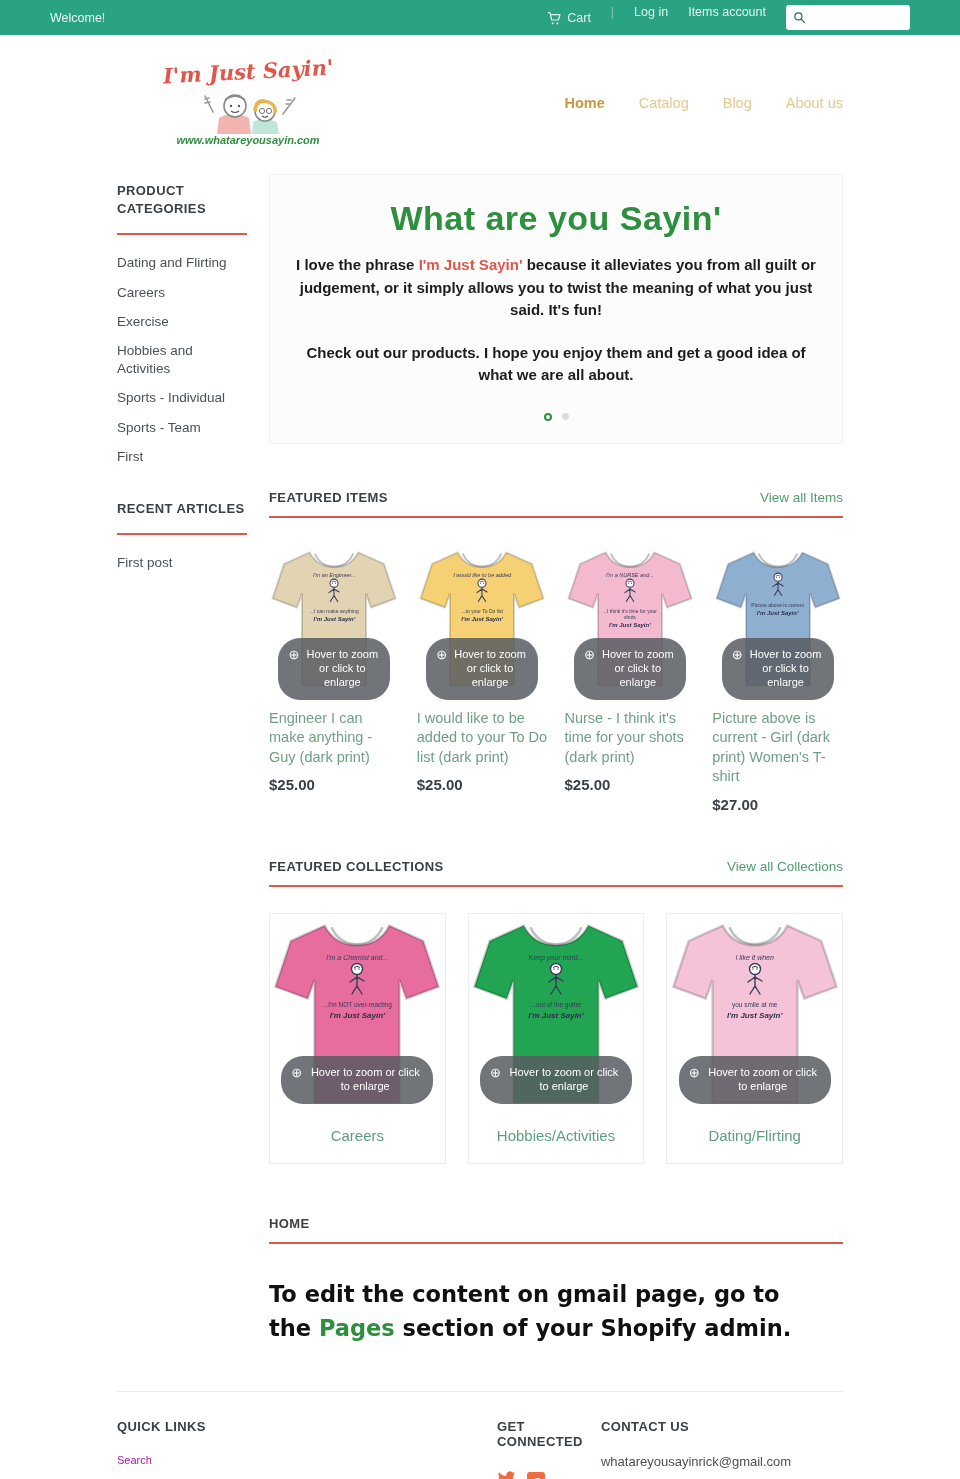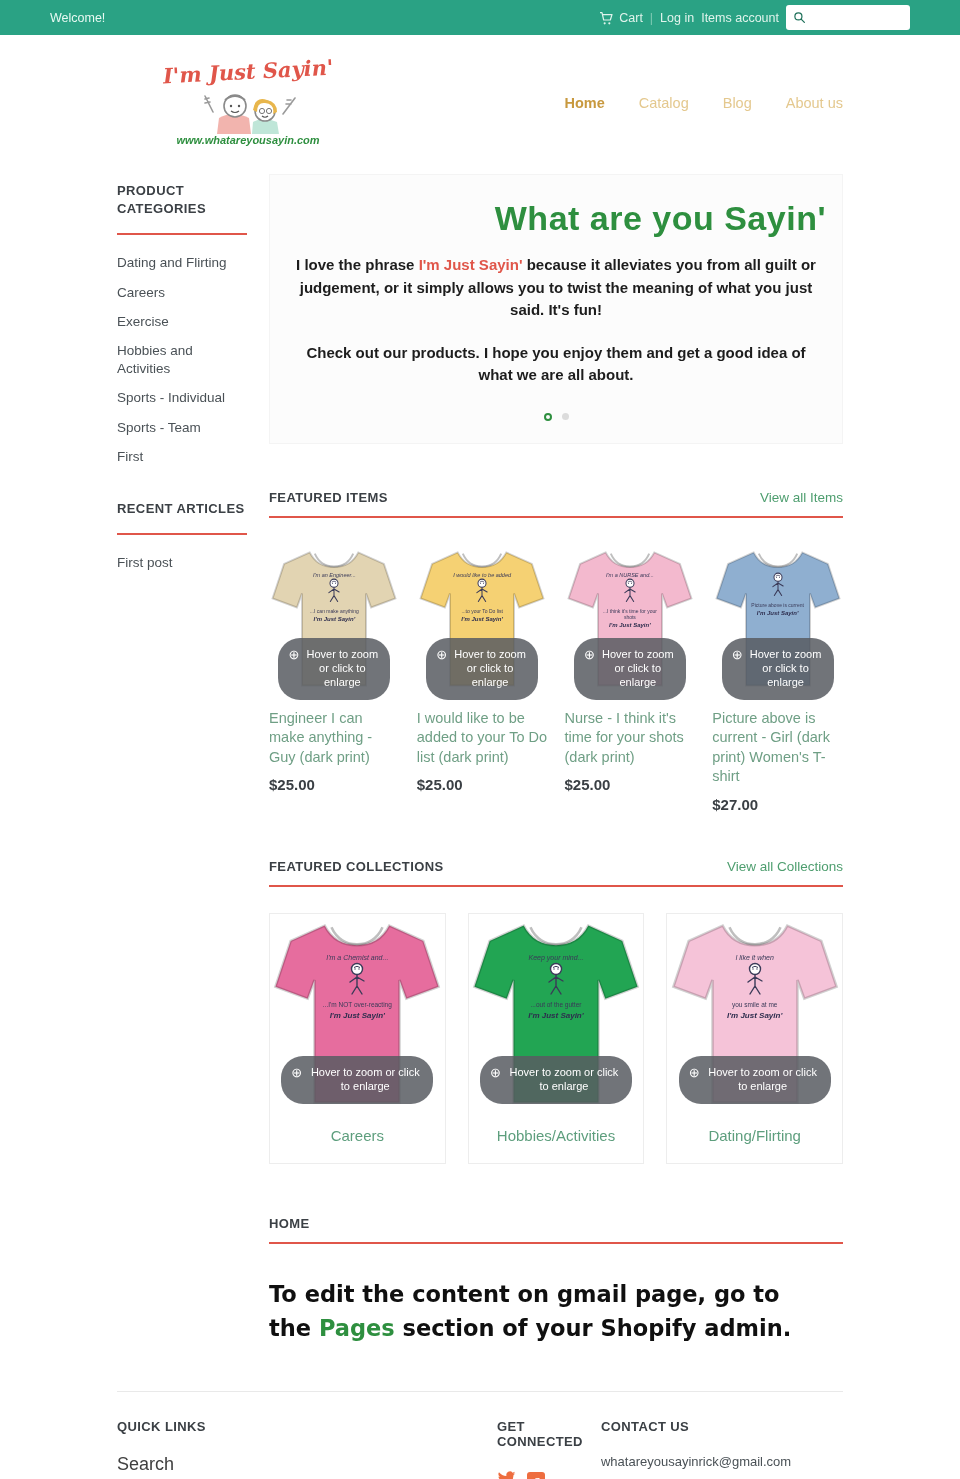--- a/index.html
+++ b/index.html
@@ -8,21 +8,21 @@
     width:960px; min-height:1479px; background:#fff;
     font-family:"Liberation Sans", sans-serif; color:#3b4045;
   }
   a { text-decoration:none; cursor:pointer; }
 
   
   .topbar {
     background:#2aa284; height:35px; display:flex; align-items:center;
     padding:0 50px; color:#e8faf3; font-size:12.5px;
   }
-  .topbar-right { margin-left:auto; display:flex; align-items:center; gap:7px; }
+  .topbar-right { margin-left:auto; display:flex; gap:20px; }
   .topbar a { color:#e0f4ec; }
   .cart-link { display:flex; align-items:center; gap:5px; }
   .tb-sep { color:#7fcbb4; }
   .search-box {
     background:#fff; border-radius:3px; width:124px; height:25px;
     display:flex; align-items:center; padding:0 7px; gap:5px;
   }
   .search-box input { border:none; outline:none; width:100%; font-size:12px; font-family:inherit; }
 
   
@@ -41,21 +41,21 @@
   .layout { display:flex; padding:0 117px; gap:22px; }
   .sidebar { width:130px; flex:none; padding-top:8px; }
   .side-title { font-size:13px; font-weight:bold; color:#3b4045; letter-spacing:.4px; line-height:1.4; }
   .rule-red { height:2px; background:#e0564a; border:none; margin:15px 0 19px; }
   .side-link { display:block; font-size:13.5px; color:#4a5156; margin-bottom:11px; line-height:1.35; }
   .side-block2 { margin-top:34px; }
   .main { flex:1; min-width:0; }
 
   
   .hero { background:#fcfcfc; border:1px solid #f4f4f4; text-align:center; padding:24px 16px 14px; }
-  .hero h1 { font-size:34px; color:#2e8f3f; margin:0 0 16px; font-weight:bold; letter-spacing:.5px;text-align:right; }
+  .hero h1 { font-size:34px; color:#2e8f3f; margin:0 0 16px; font-weight:bold; letter-spacing:.5px; }
   .hero p { font-size:15px; font-weight:bold; color:#1d1d1d; line-height:1.5; margin:0 4px; }
   .hero .p2 { margin-top:20px; }
   .hl-red { color:#e0564a; }
   .dots { margin:26px 0 8px; display:flex; justify-content:center; align-items:center; gap:10px; }
   .dot { width:7px; height:7px; border-radius:50%; background:#dcdcdc; cursor:pointer; }
   .dot.active { width:8px; height:8px; background:transparent; border:2px solid #2e8f3f; }
 
   
   .section-head { display:flex; justify-content:space-between; align-items:baseline; margin-top:46px; }
   .section-title { font-size:13px; font-weight:bold; letter-spacing:.4px; color:#3b4045; }
@@ -100,21 +100,21 @@
     line-height:1.5; max-width:560px; font-family:"DejaVu Sans", sans-serif;
   }
   .home-text a { color:#2e8f3f; }
 
   
   .footer-divider { height:1px; background:#e9e9e9; margin:46px 117px 0; }
   .footer { display:flex; padding:27px 117px 6px; }
   .f-col { width:33.33%; }
   .f-col.mid { text-align:left; padding-left:138px; }
   .f-title { font-size:13px; font-weight:bold; letter-spacing:.4px; margin-bottom:20px; color:#3b4045; }
-  .f-link { display:block; font-size:18px; color:#404040; }
+  .f-link { display:block; font-size:11px; color:#a21caf; }
   .f-email { display:block; font-size:13px; color:#4a5156; margin-bottom:10px; }
   .social { display:flex; gap:10px; align-items:center; }
   .fb-badge {
     width:18px; height:18px; background:#ee6d3f; border-radius:3px; color:#fff;
     font-weight:bold; font-size:13px; display:flex; align-items:flex-end; justify-content:center;
     font-family:"DejaVu Serif", serif; line-height:1;
   }
 </style>
 </head>
 <body>

